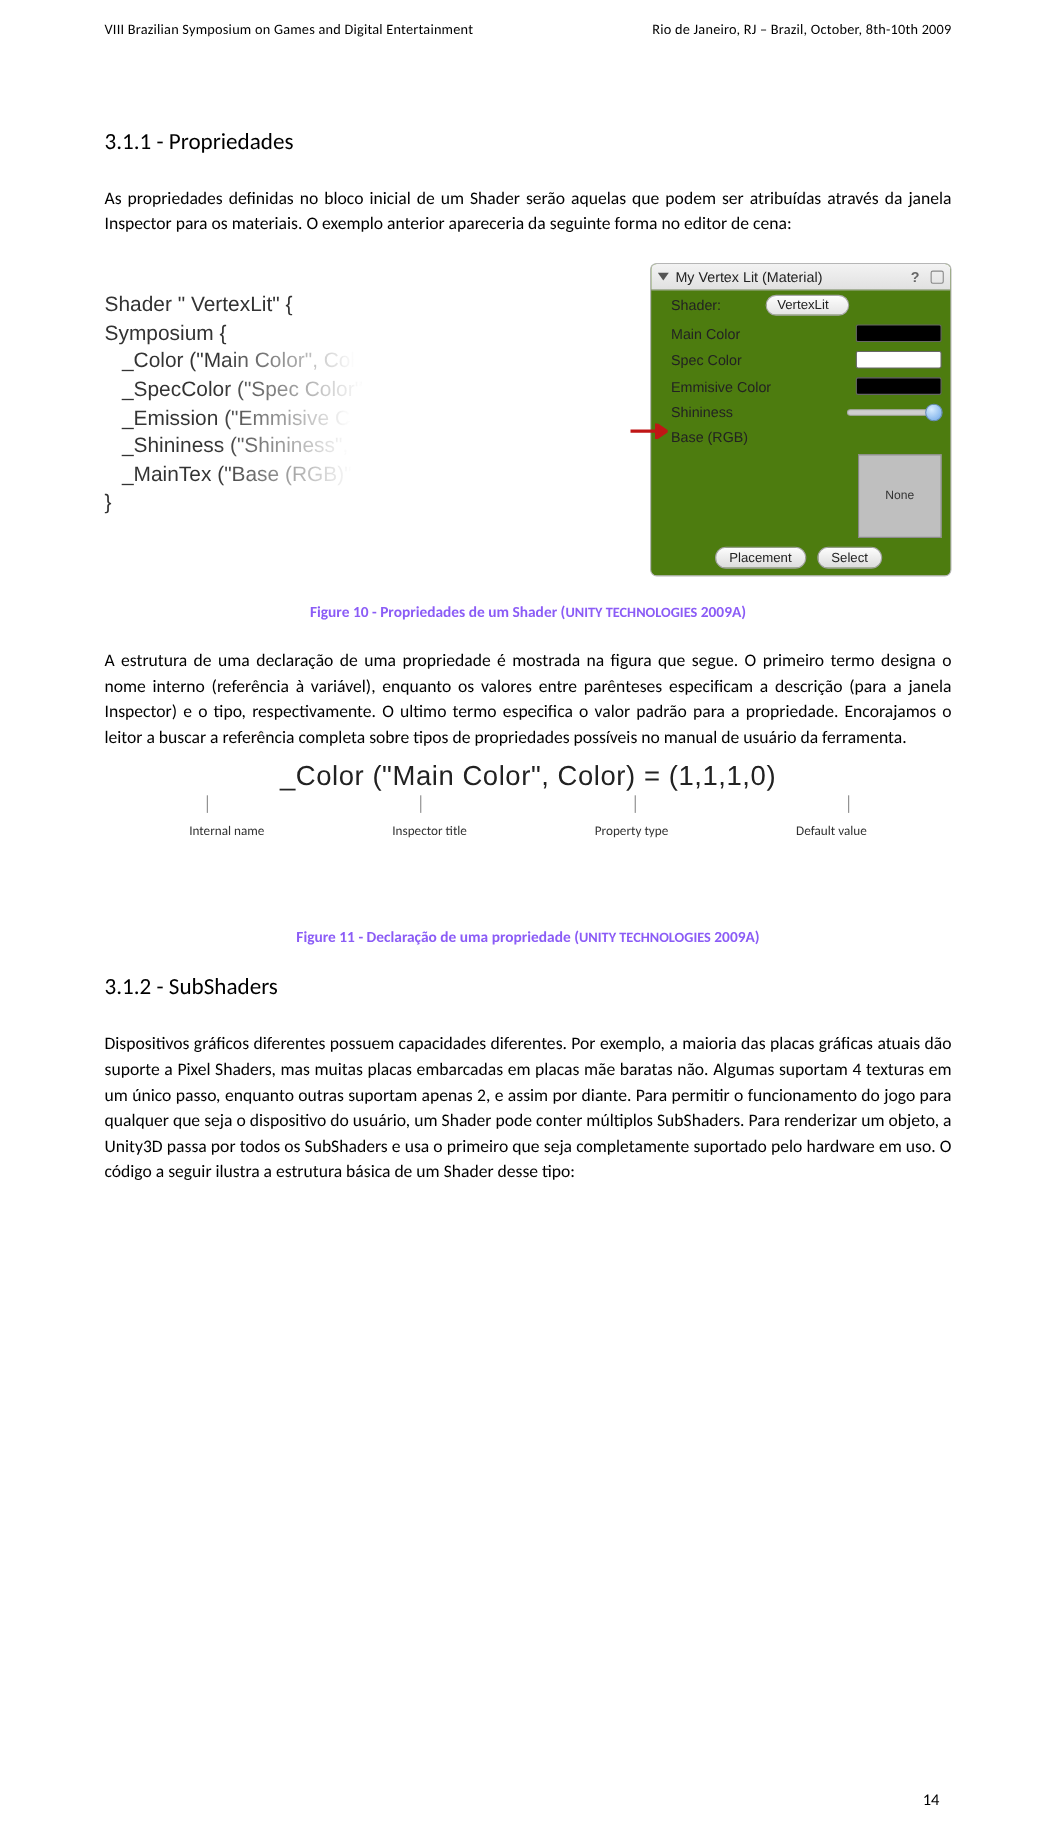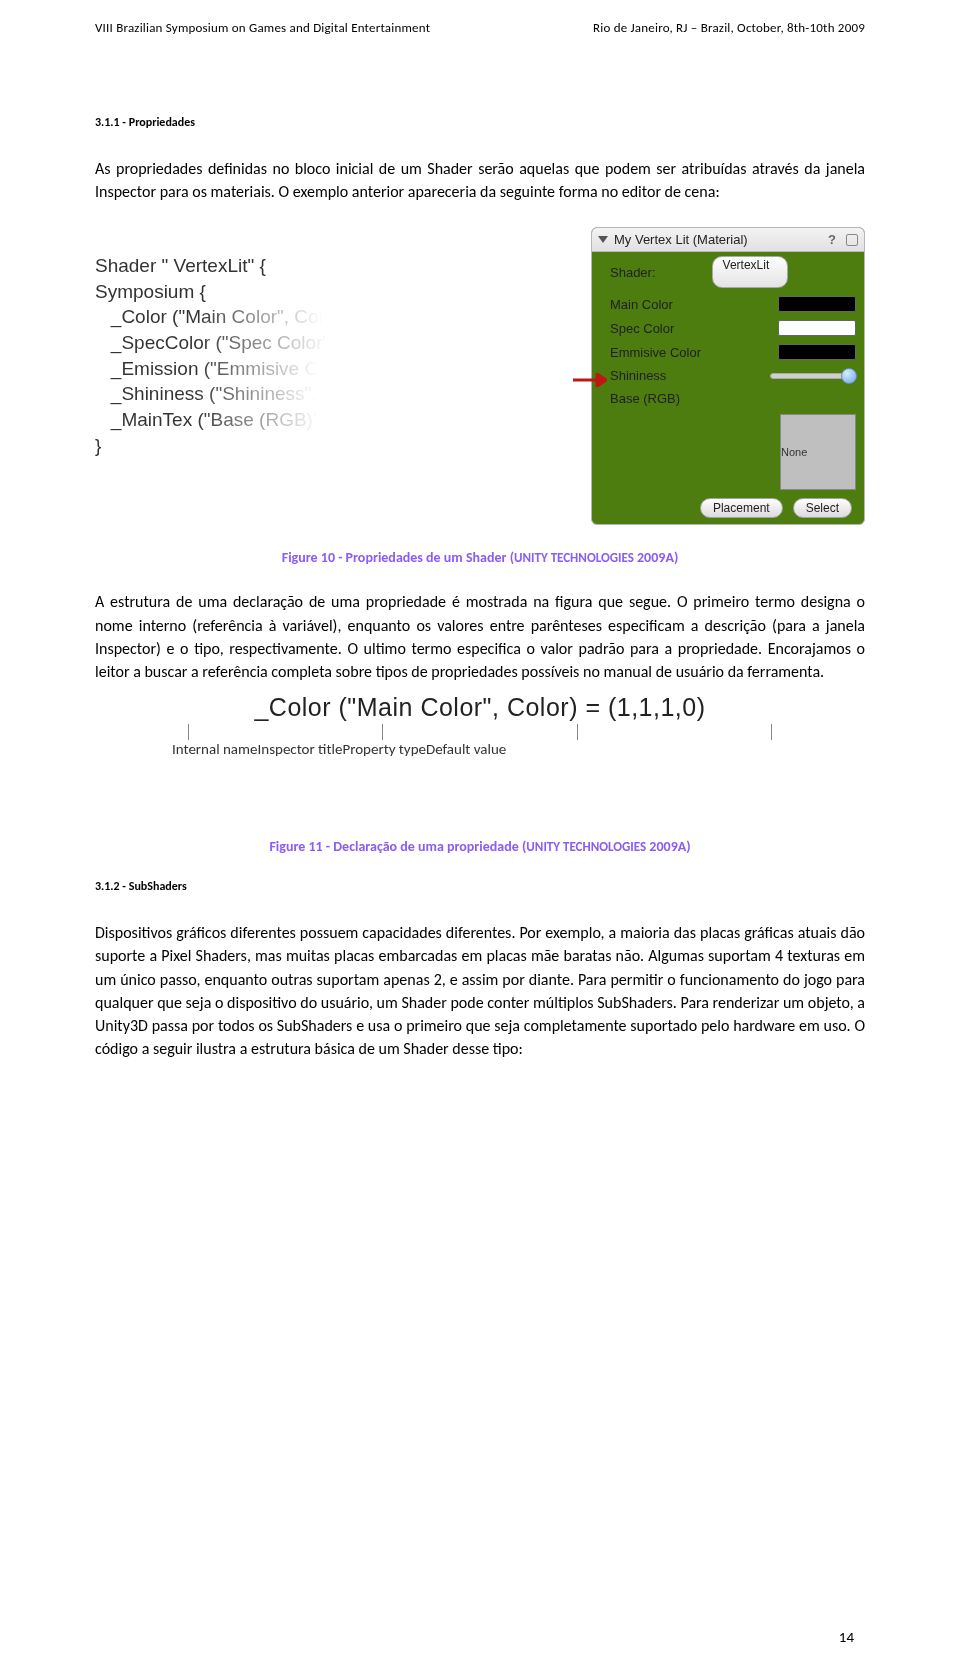--- a/index.html
+++ b/index.html
@@ -1,56 +1,56 @@
 <!DOCTYPE html>
 <html><head>
 <meta charset="utf-8">
 <style>
   html,body{margin:0;padding:0;background:#fff;font-family:Calibri,Arial,sans-serif;color:#000;}
   .page{width:960px;min-height:1664px;margin:0 auto;position:relative;box-sizing:border-box;padding:20px 95px 40px 95px;}
   .hdr{display:flex;justify-content:space-between;font-size:13px;letter-spacing:.2px;margin-bottom:80px;text-align:right;}
   .hdr span{white-space:nowrap;}
-  .h2{font-size:12px;font-weight:700;margin:0 0 28px 0;}
+  .h2{font-size:21px;font-weight:400;margin:0 0 28px 0;}
   .p{font-size:16px;line-height:1.45;text-align:justify;margin:0 0 10px 0;}
   .fig{margin:24px auto 24px auto;}
   .fig-cap{font-size:14px;font-weight:700;color:#8b5cf6;text-align:center;margin:20px 0 24px 0;}
   .fig-cap .sm{font-size:13px;}
   .pagenum{position:absolute;bottom:18px;right:106px;font-size:15px;}
 
   
   .fig1{display:flex;gap:20px;align-items:flex-start;}
   .code{font-family:"Arial",sans-serif;font-size:19px;line-height:1.35;color:#333;white-space:pre;position:relative;flex:1;}
   .fade{display:inline-block;background:linear-gradient(to right,#333 0%,#333 45%,rgba(51,51,51,0) 100%);-webkit-background-clip:text;background-clip:text;color:transparent;}
   .arrow{position:absolute;right:-36px;top:94px;width:34px;height:14px;}
   .arrow svg{display:block;}
   .insp{width:272px;border:1px solid #b6b6b6;border-radius:6px;background:#4d7c0f;font-family:"Lucida Grande",Arial,sans-serif;font-size:13px;color:#222;overflow:hidden;}
   .insp .titlebar{display:flex;align-items:center;gap:6px;padding:4px 6px;background:linear-gradient(#f3f3f3,#e1e1e1);border-bottom:1px solid #bcbcbc;}
   .tri{width:0;height:0;border-left:5px solid transparent;border-right:5px solid transparent;border-top:7px solid #555;}
   .q{margin-left:auto;font-weight:700;color:#666;}
   .gear{width:10px;height:10px;border:1px solid #888;border-radius:2px;margin-left:4px;}
   .row{display:flex;align-items:center;padding:4px 8px 4px 18px;gap:40px;}
   .row .lbl{flex:1;}
-  .shd-sel{background:linear-gradient(#fdfdfd,#e4e4e4);border:1px solid #a8a8a8;border-radius:10px;padding:1px 18px 15px 10px;font-size:12px;margin-left:16px;margin-right:auto;}
+  .shd-sel{background:linear-gradient(#fdfdfd,#e4e4e4);border:1px solid #a8a8a8;border-radius:10px;padding:1px 18px 2px 10px;font-size:12px;margin-left:0;margin-right:auto;}
   .swatch{width:76px;height:14px;border:1px solid #666;border-radius:2px;}
   .swatch.black{background:#000;}
   .swatch.white{background:#fff;}
   .slider{width:84px;height:4px;background:#cfcfcf;border-radius:3px;border:1px solid #aaa;position:relative;}
   .slider .knob{position:absolute;right:-2px;top:-6px;width:14px;height:14px;background:radial-gradient(circle at 35% 30%,#d7ecff,#6ca6e8);border:1px solid #6a8fbd;border-radius:50%;}
   .tex{margin-left:18px;margin-right:8px;margin-top:4px;margin-bottom:4px;display:flex;}
-  .tex .thumb{width:74px;height:74px;background:#bfbfbf;border:1px solid #888;display:flex;align-items:center;margin-left:auto;}
+  .tex .thumb{width:74px;height:74px;background:#bfbfbf;border:1px solid #888;display:flex;align-items:center;justify-content:center;margin-left:auto;}
   .tex .thumb span{font-size:11px;color:#333;}
-  .footrow{display:flex;gap:10px;justify-content:flex-end;padding:4px 12px 6px 8px;}
+  .footrow{display:flex;gap:10px;justify-content:center;padding:4px 12px 6px 8px;}
   .btn{background:linear-gradient(#fdfdfd,#dcdcdc);border:1px solid #a3a3a3;border-radius:10px;padding:2px 12px;font-size:12px;}
 
   
   .fig2{width:620px;margin:0 auto;}
   .fig2 .top{font-family:Arial,sans-serif;font-size:25px;font-weight:400;text-align:center;letter-spacing:.5px;color:#222;border-bottom:0;}
   .fig2 .marks{display:flex;justify-content:space-between;margin-top:2px;padding:0 18px;}
   .fig2 .mark{width:1px;height:16px;background:#888;}
-  .fig2 .labels{display:flex;font-size:15px;color:#333;padding:0 2px;margin-top:0;}
+  .fig2 .labels{display:flex;justify-content:space-between;font-size:12px;color:#333;padding:0 2px;margin-top:10px;}
 </style>
 </head>
 <body>
 
 <div class="page">
 
   <div class="hdr">
     <span>VIII Brazilian Symposium on Games and Digital Entertainment</span>
     <span>Rio de Janeiro, RJ – Brazil, October, 8th-10th 2009</span>
   </div>

